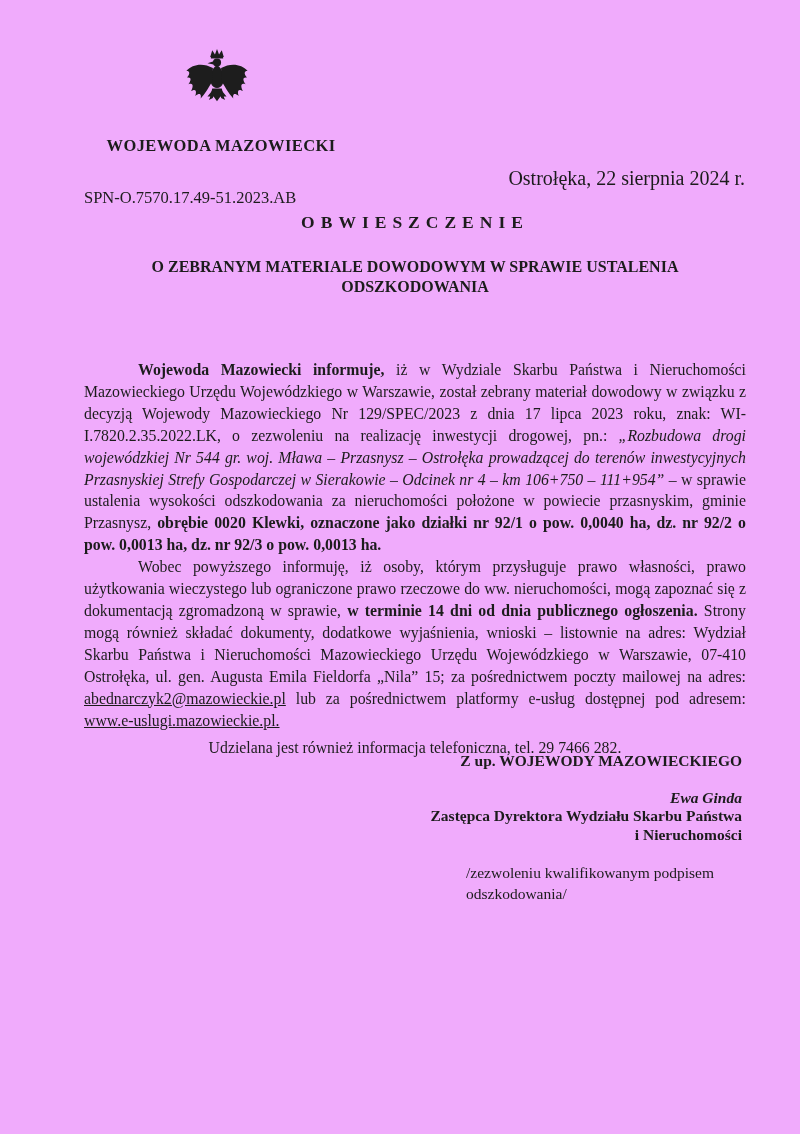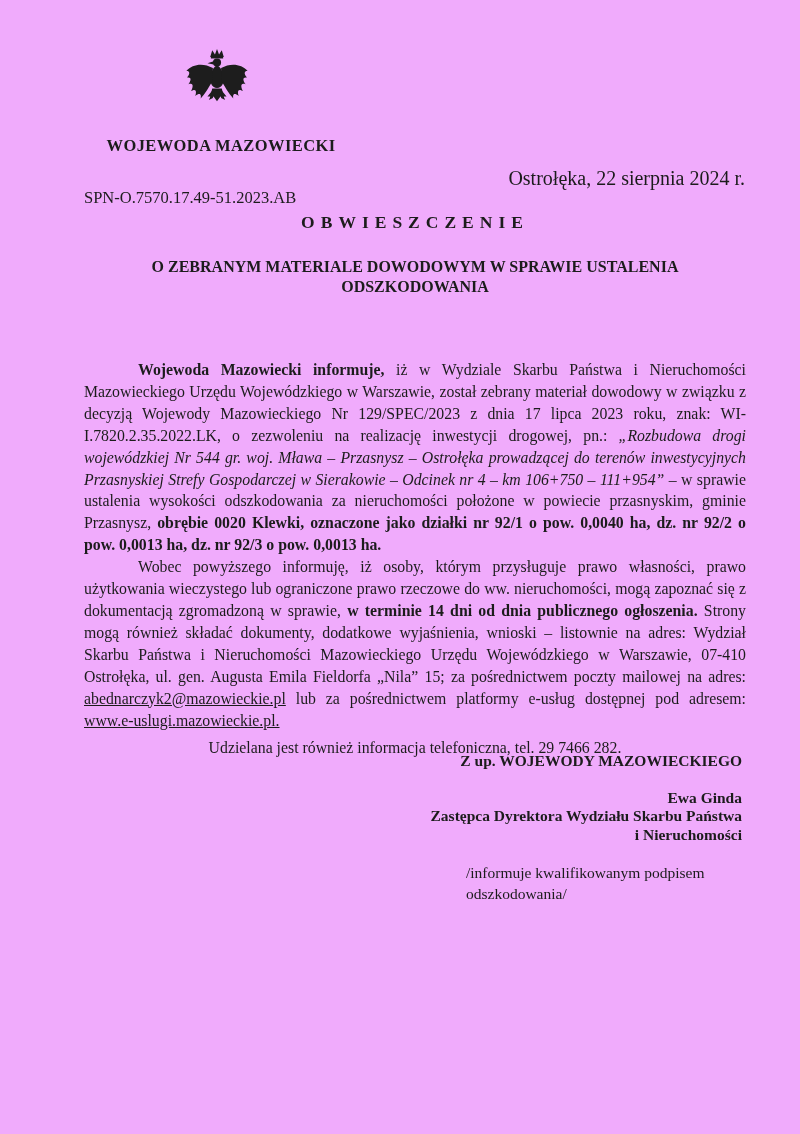--- a/index.html
+++ b/index.html
@@ -38,21 +38,21 @@
   .body-text p.nojust{text-align:center;}
   .body-text p.gap{margin-top:6px;}
   .bold{font-weight:bold;}
   .italic{font-style:italic;}
   .link{text-decoration:underline;}
   .signature{
     position:absolute;left:418px;top:752px;width:324px;
     text-align:right;font-size:15.5px;
   }
   .sig-behalf{font-weight:bold;}
-  .sig-name{font-weight:bold;margin-top:19px;}
+  .sig-name{font-weight:bold;font-style:italic;margin-top:19px;}
   .sig-title{font-weight:bold;line-height:18.5px;}
   .e-note{
     position:absolute;left:466px;top:863px;width:270px;
     font-size:15.5px;line-height:20.5px;text-align:left;
   }
   .e-note div{display:block;}
 </style>
 </head>
 <body>
 
@@ -97,17 +97,17 @@
   <div class="signature">
     <div class="sig-behalf">Z up. WOJEWODY MAZOWIECKIEGO</div>
     <div class="sig-name">Ewa Ginda</div>
     <div class="sig-title">
       <div>Zastępca Dyrektora Wydziału Skarbu Państwa</div>
       <div>i Nieruchomości</div>
     </div>
   </div>
 
   <div class="e-note">
-    <div>/informuje kwalifikowanym podpisem</div>
+    <div>/zezwoleniu kwalifikowanym podpisem</div>
     <div>odszkodowania/</div>
   </div>
 
 </div>
 
 </body></html>

